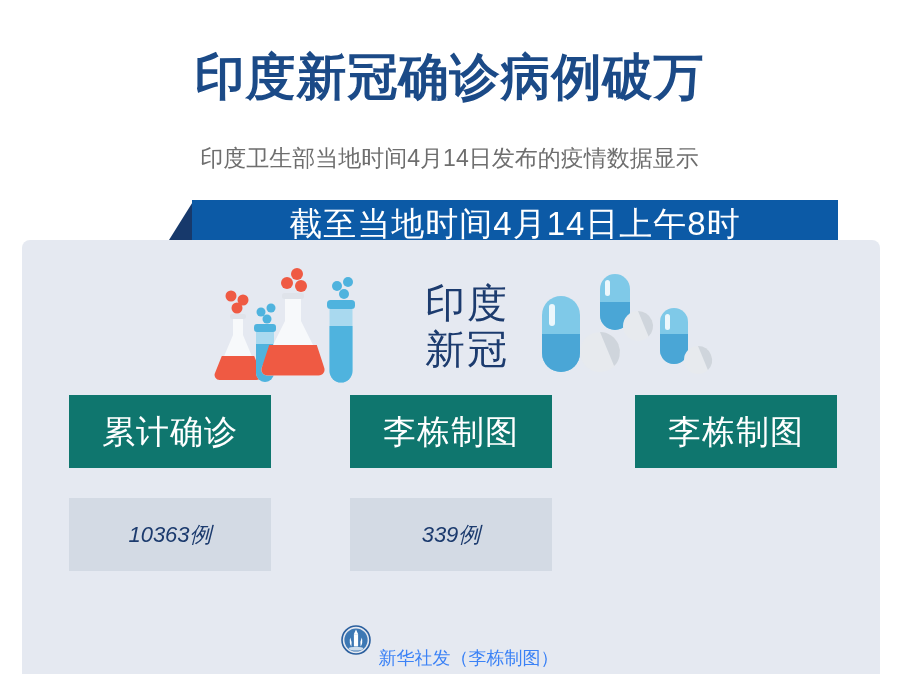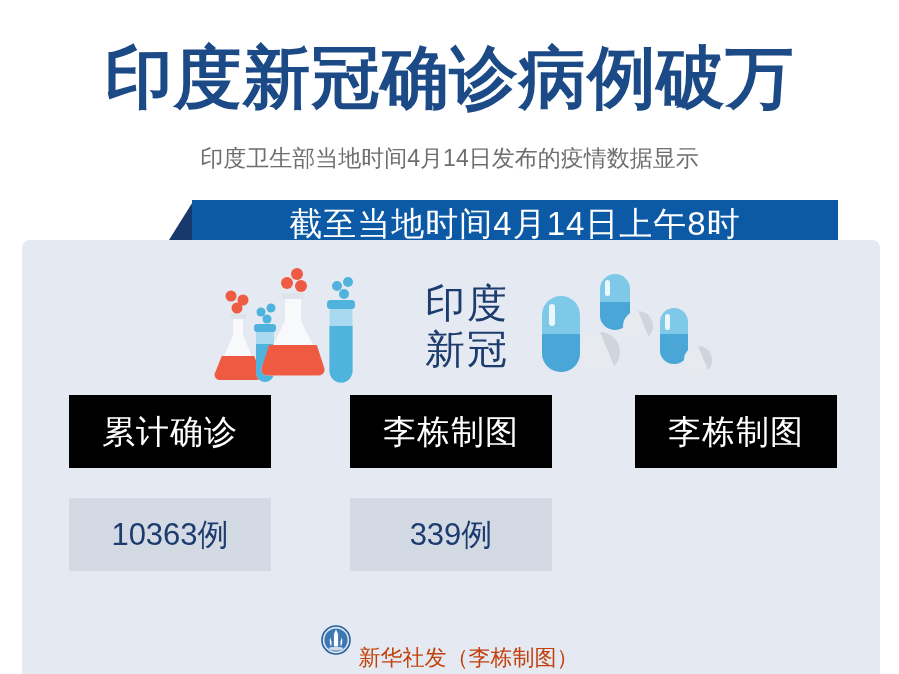--- a/index.html
+++ b/index.html
@@ -23,21 +23,21 @@
     background: #ffffff;
   }
 
   
   .title {
     position: absolute;
     left: 0;
     top: 42px;
     width: 899px;
     text-align: center;
-    font-size: 68px;
+    font-size: 50px;
     line-height: 70px;
     font-weight: bold;
     color: #1b4a87;
     letter-spacing: 1px;
     white-space: nowrap;
   }
   .subtitle {
     position: absolute;
     left: 0;
     top: 140px;
@@ -146,63 +146,64 @@
     top: 0;
     width: 202px;
   }
   .stat-col.c0 { left: 47px; }
   .stat-col.c1 { left: 328px; }
   .stat-col.c2 { left: 613px; }
 
   .stat-head {
     width: 202px;
     height: 73px;
-    background: #000000;
+    background: #0f766e;
     color: #ffffff;
     font-size: 33px;
     line-height: 73px;
     text-align: center;
     letter-spacing: 1px;
     white-space: nowrap;
     box-sizing: border-box;
   }
   .stat-value {
     margin-top: 30px;
     width: 202px;
     height: 73px;
     background: #d3dae4;
     color: #1c3b6e;
-    font-size: 31px;
+    font-size: 22px;
     line-height: 73px;
     text-align: center;
     white-space: nowrap;
     box-sizing: border-box;
+    font-style: italic;
   }
 
   
   .footer {
     position: absolute;
     left: 0;
     top: 620px;
     width: 899px;
     height: 40px;
     display: flex;
     align-items: center;
     justify-content: center;
     gap: 8px;
   }
   .footer-logo {
     width: 30px;
     height: 30px;
     flex: 0 0 auto;
   }
   .footer-text {
-    font-size: 22px;
+    font-size: 18px;
     line-height: 30px;
-    color: #c2410c;
+    color: #3b82f6;
     white-space: nowrap;
     margin-top: 36px;
   }
 </style>
 </head>
 <body>
 
 <div id="infographic">
 
   <div class="title">印度新冠确诊病例破万</div>

